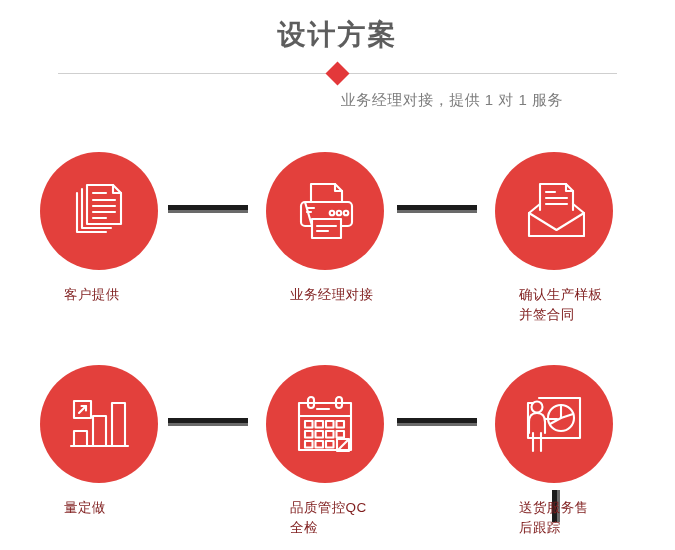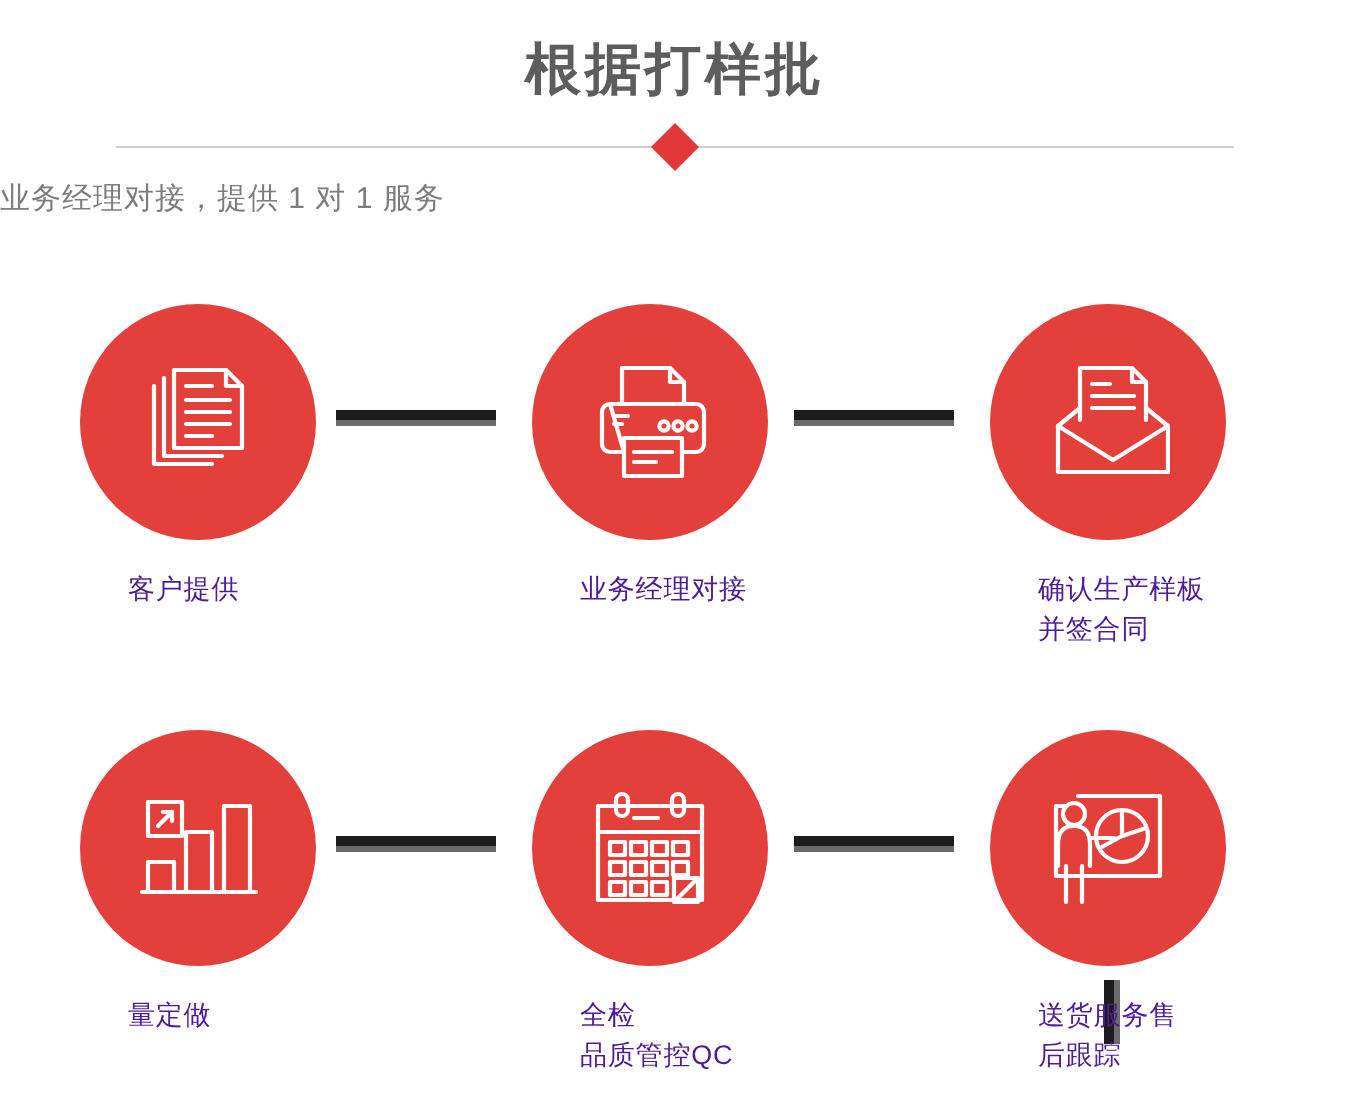--- a/index.html
+++ b/index.html
@@ -57,21 +57,21 @@
     width: 17px;
     height: 17px;
     background: #e3383a;
     transform: rotate(45deg);
   }
   #page-subtitle {
     position: absolute;
     top: 89px;
     left: 0;
     width: 563px;
-    text-align: left;
+    text-align: right;
     font-size: 15px;
     color: #7d7d7d;
     line-height: 22px;
     letter-spacing: 0.5px;
   }
 
   
   #flow {
     position: absolute;
     top: 150px;
@@ -113,21 +113,21 @@
   .circle svg {
     display: block;
   }
 
   .caption {
     position: absolute;
     top: 135px;
     left: 42px;
     width: 180px;
     font-size: 13.5px;
-    color: #4c1d95;
+    color: #7f1d1d;
     line-height: 20px;
     letter-spacing: 0.4px;
     text-align: left;
   }
   .caption .cap-line {
     display: block;
     white-space: nowrap;
   }
 
   
@@ -171,21 +171,21 @@
     top: 0; left: 5px;
     width: 3px; height: 32px;
     background: #6a6a6a;
   }
 </style>
 </head>
 <body>
 
 <div id="header">
 
-  <div id="page-title">根据打样批</div>
+  <div id="page-title">设计方案</div>
 
   <div id="divider-wrap">
     <div id="divider-line"></div>
     <div id="divider-diamond"></div>
   </div>
 
   <div id="page-subtitle">业务经理对接，提供 1 对 1 服务</div>
 </div>
 
 <div id="flow">
@@ -318,22 +318,22 @@
             <rect x="42.5" y="38" width="7.5" height="6.5"></rect>
             <rect x="11" y="48" width="7.5" height="6.5"></rect>
             <rect x="21.5" y="48" width="7.5" height="6.5"></rect>
             <rect x="32" y="48" width="7.5" height="6.5"></rect>
             <rect x="43" y="46" width="12" height="12"></rect>
             <line x1="44" y1="57" x2="54" y2="47"></line>
           </svg>
         </span>
       </div>
       <div class="caption">
+        <span class="cap-line">品质管控QC</span>
         <span class="cap-line">全检</span>
-        <span class="cap-line">品质管控QC</span>
       </div>
     </div>
 
     <div class="connector-h" id="conn-bottom-2">
       <div class="bar-dark"></div>
       <div class="bar-gray"></div>
     </div>
 
     <div class="node node-col-2">
       <div class="circle">

